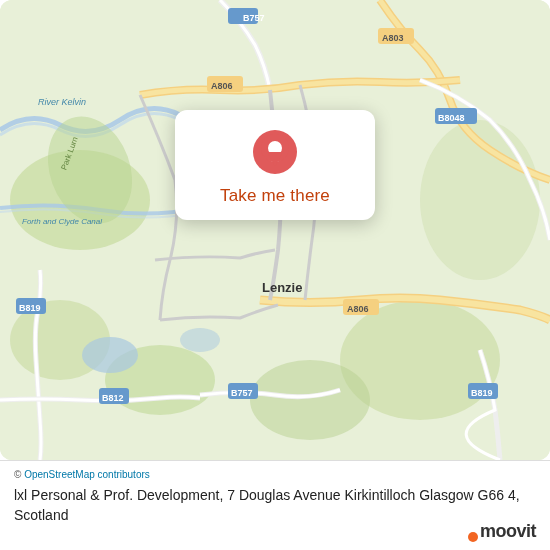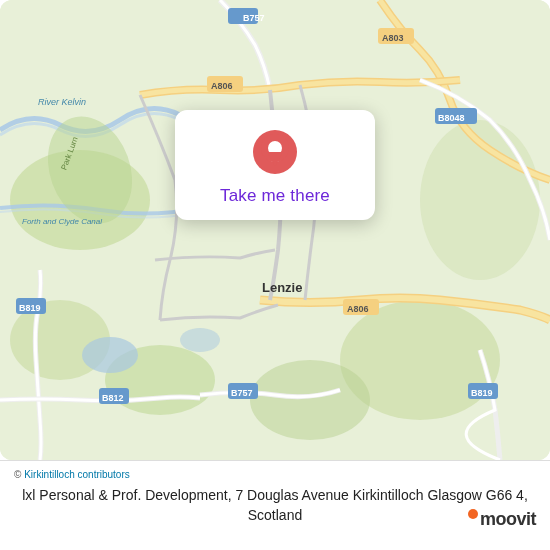--- a/index.html
+++ b/index.html
@@ -49,21 +49,21 @@
       width: 48px;
       height: 48px;
       margin-bottom: 10px;
     }
 
     #take-me-there-btn {
       background: white;
       border: none;
       font-size: 17px;
       font-weight: 500;
-      color: #6d28d9;
+      color: #c2410c;
       cursor: pointer;
       padding: 0;
       letter-spacing: 0.01em;
     }
 
     
     #footer {
       width: 550px;
       height: 90px;
       background: white;
@@ -79,29 +79,28 @@
       font-size: 10px;
       color: #555;
       margin-bottom: 6px;
     }
 
     #address-line {
       font-size: 14px;
       color: #222;
       line-height: 1.4;
       flex: 1;
-      text-align: center;
     }
 
     #moovit-logo {
       position: absolute;
       right: 14px;
-      bottom: 20px;
+      bottom: 8px;
       display: flex;
-      align-items: flex-start;
+      align-items: flex-end;
       gap: 2px;
     }
 
     .moovit-dot {
       width: 10px;
       height: 10px;
       border-radius: 50%;
       background: #f26522;
       display: inline-block;
     }
@@ -218,19 +217,19 @@
         <ellipse cx="24" cy="20" rx="14" ry="14" fill="#e05a5a"></ellipse>
         <circle cx="24" cy="20" r="7" fill="white"></circle>
         <polygon points="24,38 16,24 32,24" fill="#e05a5a"></polygon>
       </svg>
     </div>
     <button id="take-me-there-btn">Take me there</button>
   </div>
 </div>
 
 <div id="footer">
-  <div id="osm-credit">© <a href="#" style="color:#0078a8;text-decoration:none;">Kirkintilloch contributors</a></div>
+  <div id="osm-credit">© <a href="#" style="color:#0078a8;text-decoration:none;">OpenStreetMap contributors</a></div>
   <div id="address-line">lxl Personal &amp; Prof. Development, 7 Douglas Avenue Kirkintilloch Glasgow G66 4, Scotland</div>
   <div id="moovit-logo">
     <span class="moovit-dot"></span>
     <span class="moovit-text">moovit</span>
   </div>
 </div>
 
 </body></html>

